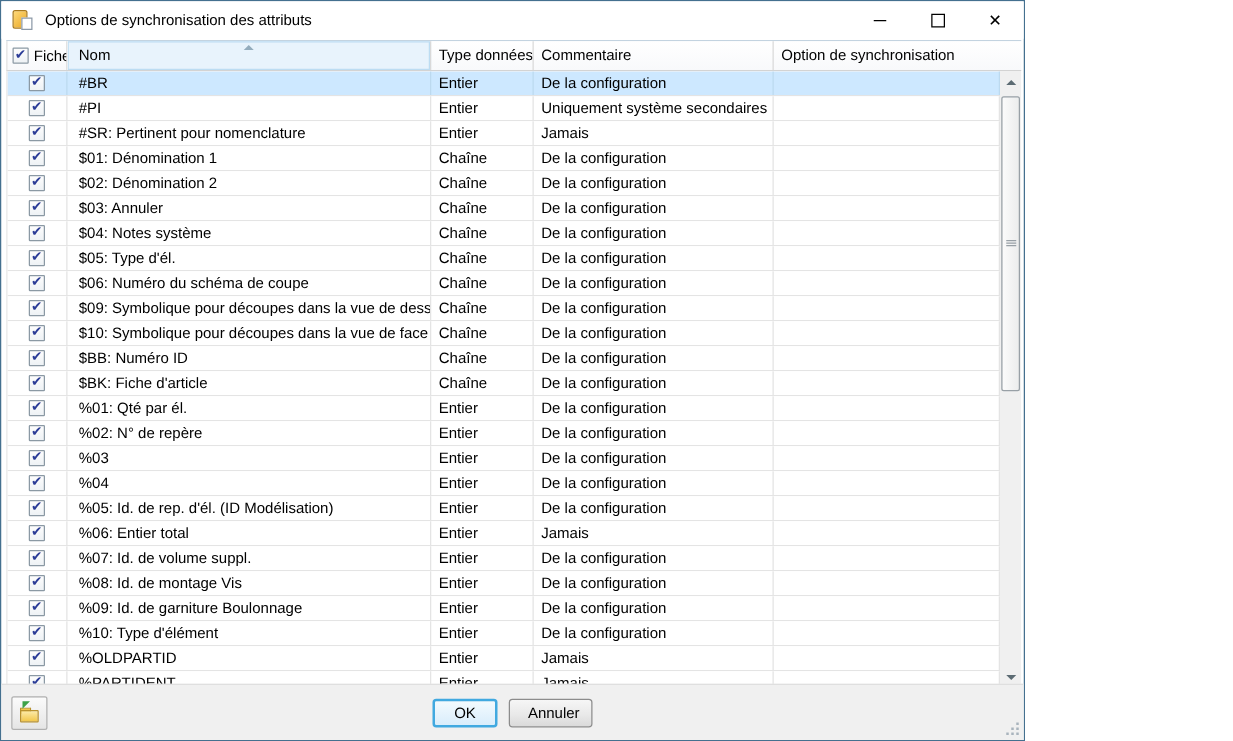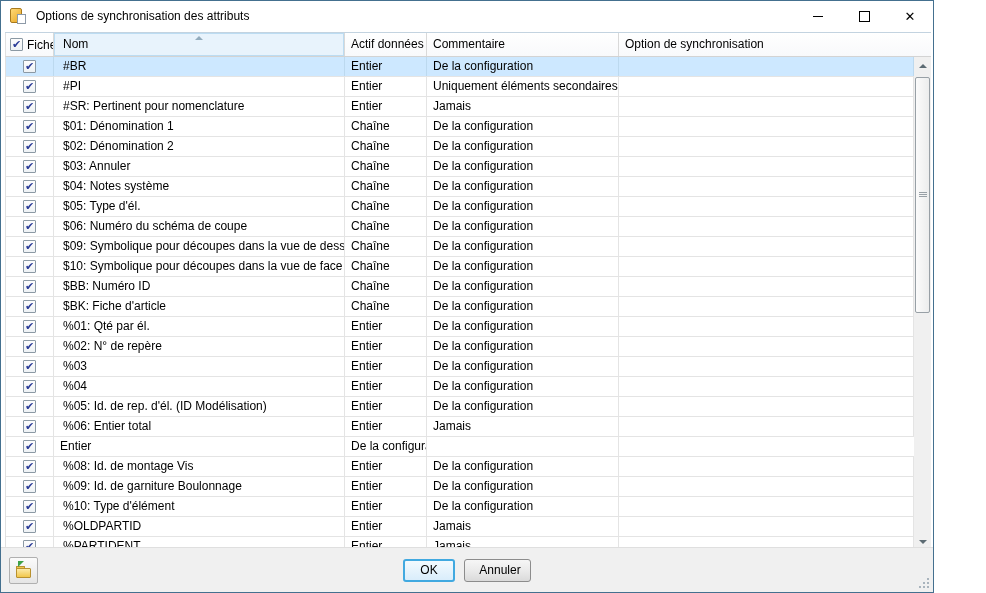--- a/index.html
+++ b/index.html
@@ -1,17 +1,17 @@
 <!DOCTYPE html>
 <html><head>
 <meta charset="utf-8">
 <style>
   html,body{margin:0;padding:0;width:986px;height:593px;overflow:hidden;
     font-family:"Liberation Sans","DejaVu Sans",sans-serif;}
-  .dialog{position:relative;width:934px;height:593px;box-sizing:border-box;
+  .dialog{position:relative;width:820px;height:593px;box-sizing:border-box;
     border:1px solid #44708f;background:#fff;overflow:hidden;}
 
   
   .titlebar{display:flex;align-items:center;height:30px;background:#fff;padding-left:9px;}
   .app-icon{position:relative;width:17px;height:16px;flex:0 0 auto;}
   .app-back{position:absolute;top:0;left:0;width:10px;height:13px;
     background:linear-gradient(135deg,#ffd978,#e9a825);border:1px solid #a97a1c;border-radius:2px;}
   .app-page{position:absolute;bottom:0;right:1px;width:7px;height:8px;background:#fff;border:1px solid #8d9aa8;}
   .title{margin-left:9px;font-size:12px;color:#000;white-space:nowrap;}
   .controls{margin-left:auto;display:flex;height:30px;}
@@ -108,21 +108,21 @@
         <span class="checkbox">
           <span class="check-glyph">✔</span>
         </span>
         <span>Fiche</span>
       </div>
       <div class="hcell h-nom">
         <span class="sort-arrow"></span>
         <span>Nom</span>
       </div>
       <div class="hcell">
-        <span>Actif données</span>
+        <span>Type données</span>
       </div>
       <div class="hcell">
         <span>Commentaire</span>
       </div>
       <div class="hcell">
         <span>Option de synchronisation</span>
       </div>
       <div class="hcell h-filler"></div>
     </div>
 
@@ -140,21 +140,21 @@
     <div class="cell"></div>
   </div>
           <div class="row">
     <div class="cell c-actif">
       <span class="checkbox">
         <span class="check-glyph">✔</span>
       </span>
     </div>
     <div class="cell c-nom">#PI</div>
     <div class="cell">Entier</div>
-    <div class="cell">Uniquement éléments secondaires</div>
+    <div class="cell">Uniquement système secondaires</div>
     <div class="cell"></div>
   </div>
           <div class="row">
     <div class="cell c-actif">
       <span class="checkbox">
         <span class="check-glyph">✔</span>
       </span>
     </div>
     <div class="cell c-nom">#SR: Pertinent pour nomenclature</div>
     <div class="cell">Entier</div>
@@ -336,20 +336,21 @@
     <div class="cell">Entier</div>
     <div class="cell">Jamais</div>
     <div class="cell"></div>
   </div>
           <div class="row">
     <div class="cell c-actif">
       <span class="checkbox">
         <span class="check-glyph">✔</span>
       </span>
     </div>
+    <div class="cell c-nom">%07: Id. de volume suppl.</div>
     <div class="cell">Entier</div>
     <div class="cell">De la configuration</div>
     <div class="cell"></div>
   </div>
           <div class="row">
     <div class="cell c-actif">
       <span class="checkbox">
         <span class="check-glyph">✔</span>
       </span>
     </div>

